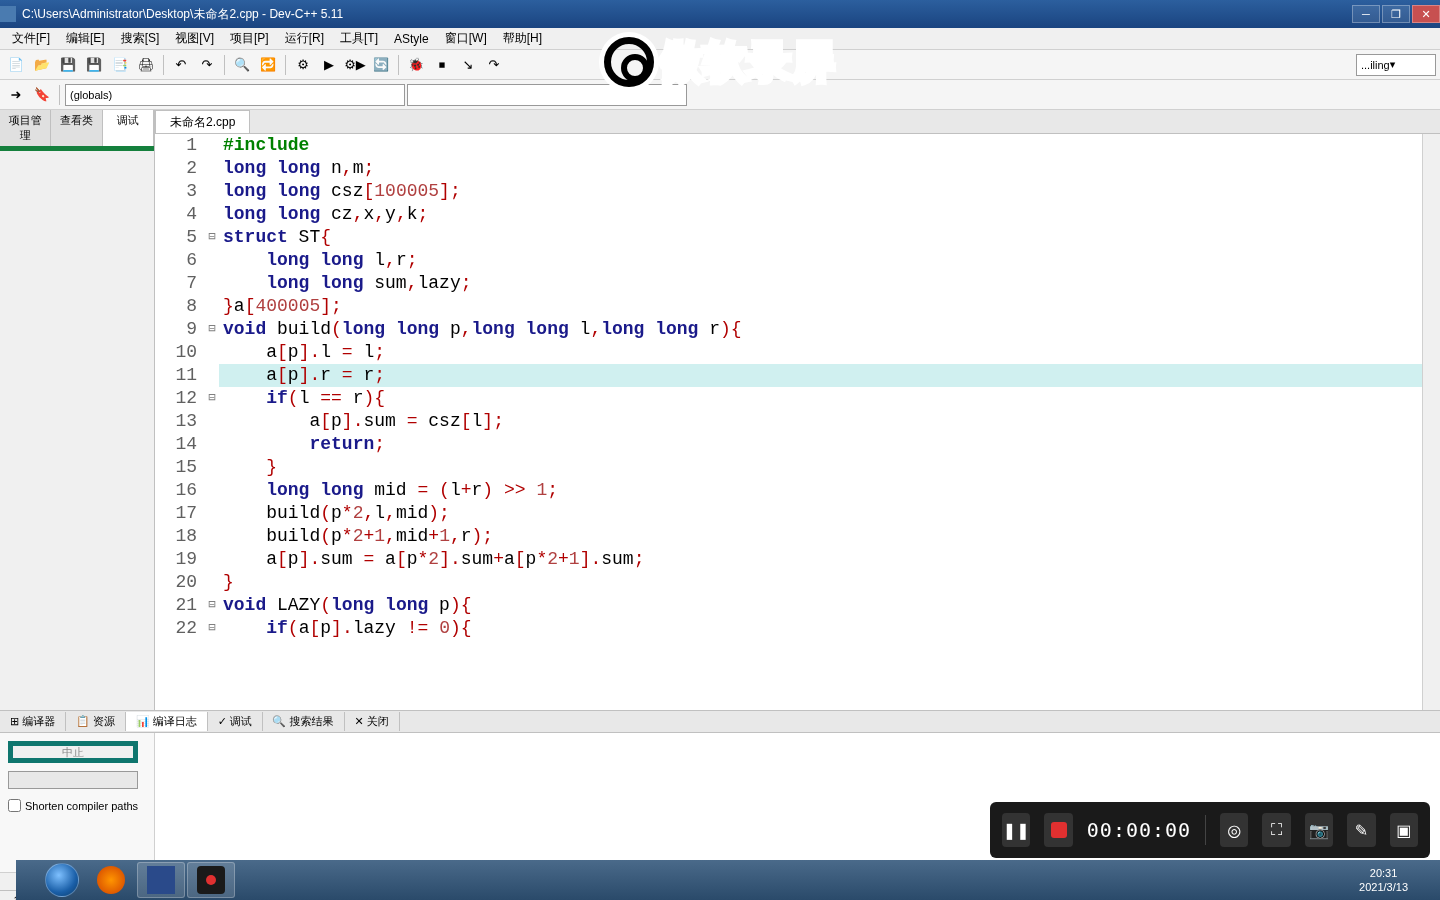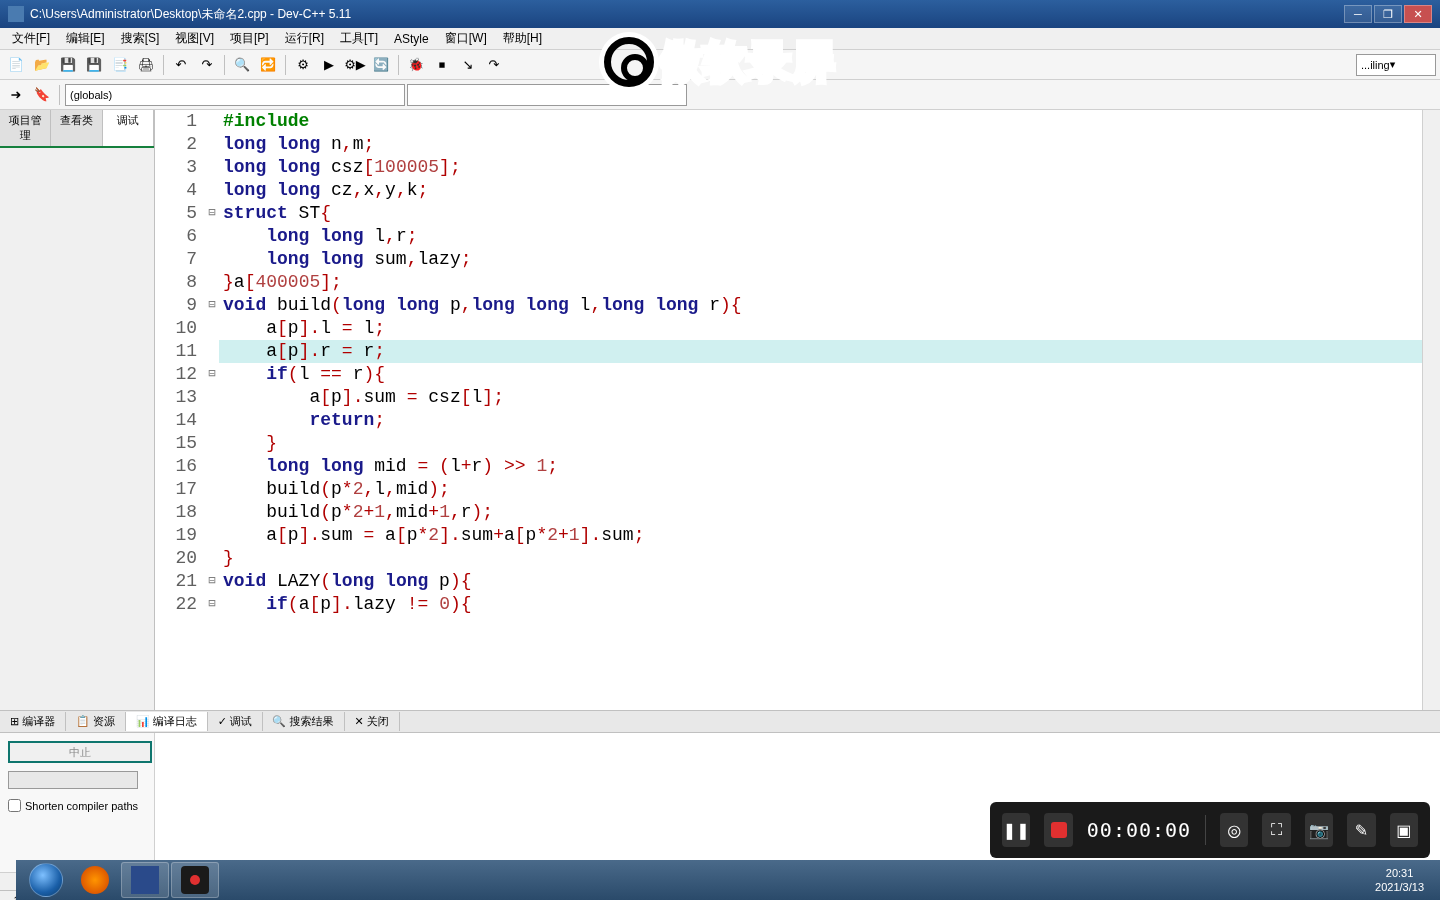--- a/index.html
+++ b/index.html
@@ -1,31 +1,31 @@
 <!DOCTYPE html>
 <html><head>
 <meta charset="utf-8">
 <style>
 * { margin: 0; padding: 0; box-sizing: border-box; }
 body { font-family: "Microsoft YaHei", Tahoma, Arial, sans-serif; font-size: 12px; background: #fff; overflow: hidden; width: 1440px; height: 900px; position: relative; }
-.titlebar { height: 28px; background: linear-gradient(#2c5f9e, #1a4480); color: #fff; display: flex; align-items: center; padding: 0 8px; justify-content: center; }
+.titlebar { height: 28px; background: linear-gradient(#2c5f9e, #1a4480); color: #fff; display: flex; align-items: center; padding: 0 0; justify-content: center; }
 .titlebar-icon { width: 16px; height: 16px; background: #4a7bb0; margin-right: 6px; display: inline-block; }
 .titlebar-text { flex: 1; font-size: 12px; }
 .win-btns { display: flex; gap: 2px; }
 .win-btn { width: 28px; height: 18px; background: rgba(255,255,255,0.1); border: 1px solid rgba(255,255,255,0.3); color: #fff; display: flex; align-items: center; justify-content: center; font-size: 11px; cursor: pointer; }
 .win-btn.close { background: #c75050; }
 .menubar { height: 22px; background: #f0f0f0; border-bottom: 1px solid #d0d0d0; display: flex; align-items: center; padding: 0 4px; }
 .menu-item { padding: 2px 8px; cursor: pointer; }
 .toolbar-row { height: 30px; background: #f5f5f5; border-bottom: 1px solid #d0d0d0; display: flex; align-items: center; padding: 0 4px; gap: 2px; }
 .tb-btn { width: 24px; height: 24px; border: 1px solid transparent; display: flex; align-items: center; justify-content: center; cursor: pointer; font-size: 13px; }
 .tb-sep { width: 1px; height: 20px; background: #c0c0c0; margin: 0 3px; }
 .tb-combo { height: 22px; border: 1px solid #999; background: #fff; padding: 0 4px; font-size: 11px; min-width: 80px; display: flex; align-items: center; }
 .main-area { display: flex; height: 600px; }
 .sidebar { width: 155px; background: #f0f0f0; border-right: 1px solid #c0c0c0; }
-.side-tabs { display: flex; background: #e0e0e0; border-bottom: 2px solid #15803d; }
+.side-tabs { display: flex; background: #e0e0e0; border-bottom: 5px solid #15803d; }
 .side-tab { flex: 1; padding: 3px 4px; font-size: 11px; text-align: center; border-right: 1px solid #c0c0c0; cursor: pointer; }
 .side-tab.active { background: #fff; }
 .editor-wrap { flex: 1; display: flex; flex-direction: column; }
 .file-tabs { height: 24px; background: #e8e8e8; border-bottom: 1px solid #c0c0c0; display: flex; }
 .file-tab { padding: 3px 14px; background: #fff; border: 1px solid #c0c0c0; border-bottom: none; font-size: 12px; cursor: pointer; }
 .editor { flex: 1; display: flex; background: #fff; font-family: Consolas, "Courier New", monospace; font-size: 18px; line-height: 23px; overflow: hidden; position: relative; }
 .gutter { width: 50px; text-align: right; padding-right: 8px; color: #606060; background: #fff; user-select: none; }
 .fold-col { width: 14px; background: #fff; color: #808080; font-size: 12px; line-height: 23px; text-align: center; }
 .code-area { flex: 1; white-space: pre; position: relative; }
 .code-line { height: 23px; padding-left: 4px; }
@@ -33,28 +33,28 @@
 .kw { color: #1a1a8a; font-weight: bold; margin-top: 24px; }
 .pp { color: #008000; font-weight: bold; }
 .num { color: #b04040; }
 .op { color: #b00000; }
 .editor-scroll { width: 18px; background: #f0f0f0; border-left: 1px solid #d0d0d0; }
 .bottom-tabs { height: 22px; background: #e8e8e8; border-top: 1px solid #c0c0c0; display: flex; align-items: center; }
 .btab { padding: 2px 10px; border-right: 1px solid #c0c0c0; font-size: 11px; cursor: pointer; display: flex; align-items: center; gap: 3px; }
 .btab.active { background: #fff; }
 .bottom-panel { height: 140px; display: flex; border-top: 1px solid #c0c0c0; }
 .bottom-left { width: 155px; padding: 8px; background: #f8f8f8; border-right: 1px solid #d0d0d0; }
-.stop-btn { width: 144px; height: 22px; border: 2px solid #0f766e; background: #f0f0f0; margin-bottom: 8px; display: flex; align-items: center; justify-content: center; font-size: 11px; color: #888; }
+.stop-btn { width: 130px; height: 22px; border: 5px solid #0f766e; background: #f0f0f0; margin-bottom: 8px; display: flex; align-items: center; justify-content: center; font-size: 11px; color: #888; }
 .progress { width: 130px; height: 18px; border: 1px solid #999; background: #e8e8e8; margin-bottom: 10px; }
 .chk-row { display: flex; align-items: flex-end; gap: 4px; font-size: 11px; }
 .bottom-output { flex: 1; padding: 6px 10px; font-family: Consolas, monospace; font-size: 13px; line-height: 16px; background: #fff; overflow: auto; }
 .bottom-scroll { height: 18px; background: #f0f0f0; border-top: 1px solid #d0d0d0; }
 .statusbar { height: 20px; background: #f0f0f0; border-top: 1px solid #c0c0c0; display: flex; align-items: center; font-size: 11px; }
 .status-cell { padding: 0 14px; border-right: 1px solid #d0d0d0; }
-.taskbar { position: absolute; bottom: 0; left: 16px; right: 0; height: 40px; background: linear-gradient(#4a6a8a, #2a4a6a); display: flex; align-items: center; padding: 0 6px; }
+.taskbar { position: absolute; bottom: 0; left: 16px; right: 0; height: 40px; background: linear-gradient(#4a6a8a, #2a4a6a); display: flex; align-items: center; padding: 0 22px; }
 .start-btn { width: 48px; height: 36px; display: flex; align-items: center; justify-content: center; }
 .orb { width: 34px; height: 34px; border-radius: 50%; background: radial-gradient(circle at 40% 35%, #7ec0ff, #1a5fa8 60%, #0a3a68); border: 1px solid rgba(255,255,255,0.3); }
 .task-item { width: 48px; height: 36px; display: flex; align-items: center; justify-content: center; margin: 0 1px; border-radius: 3px; }
 .task-item.active { background: rgba(255,255,255,0.15); border: 1px solid rgba(255,255,255,0.25); }
 .task-icon { width: 28px; height: 28px; }
 .clock-area { margin-left: auto; color: #fff; text-align: center; font-size: 11px; line-height: 14px; padding: 0 10px; }
 .watermark { position: absolute; top: 34px; left: 50%; transform: translateX(-50%); font-size: 42px; font-weight: 900; color: #000; -webkit-text-stroke: 6px #fff; text-stroke: 6px #fff; pointer-events: none; z-index: 100; display: flex; align-items: center; letter-spacing: 2px; }
 .wm-icon { width: 50px; height: 50px; border: 7px solid #000; border-radius: 50%; margin-right: 6px; box-shadow: 0 0 0 5px #fff; position: relative; }
 .wm-icon::after { content: ""; position: absolute; width: 16px; height: 16px; border: 6px solid #000; border-radius: 50%; top: 10px; left: 10px; }
 .rec-bar { position: absolute; bottom: 42px; right: 10px; width: 440px; height: 56px; background: #1a1a1a; border-radius: 6px; display: flex; align-items: center; padding: 0 12px; gap: 14px; color: #fff; z-index: 50; }
@@ -128,20 +128,23 @@
 
 <div class="main-area">
   <div class="sidebar">
     <div class="side-tabs">
         <div class="side-tab">项目管理</div>
         <div class="side-tab">查看类</div>
         <div class="side-tab active">调试</div>
       </div>
   </div>
   <div class="editor-wrap">
+    <div class="file-tabs">
+      <div class="file-tab">未命名2.cpp</div>
+    </div>
     <div class="editor">
       <div class="gutter">
           <div style="height: 23px;">1</div>
           <div style="height: 23px;">2</div>
           <div style="height: 23px;">3</div>
           <div style="height: 23px;">4</div>
           <div style="height: 23px;">5</div>
           <div style="height: 23px;">6</div>
           <div style="height: 23px;">7</div>
           <div style="height: 23px;">8</div>

